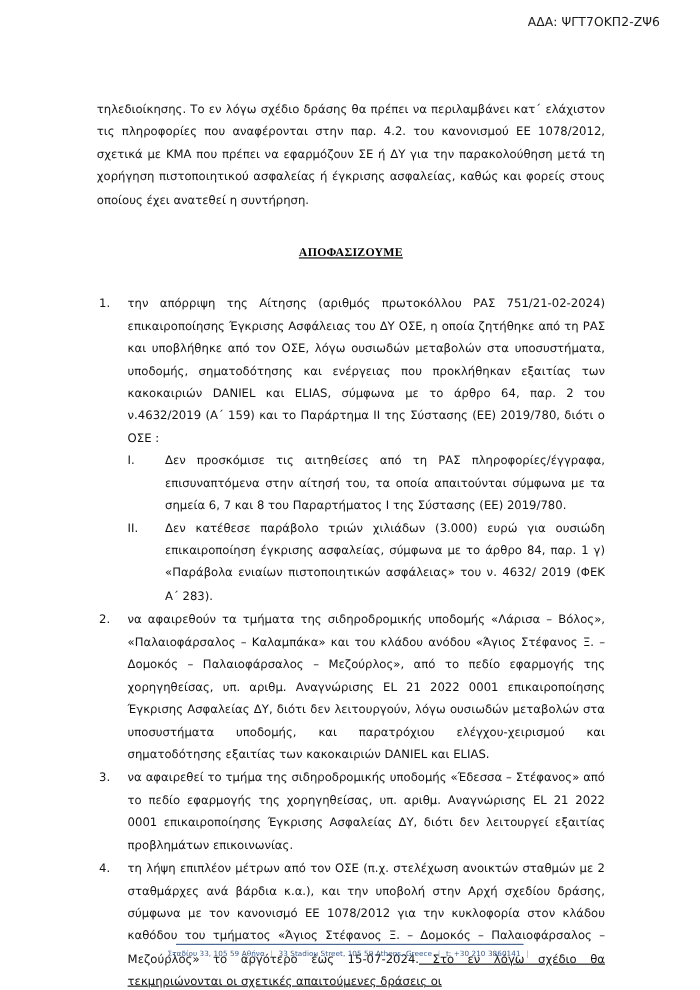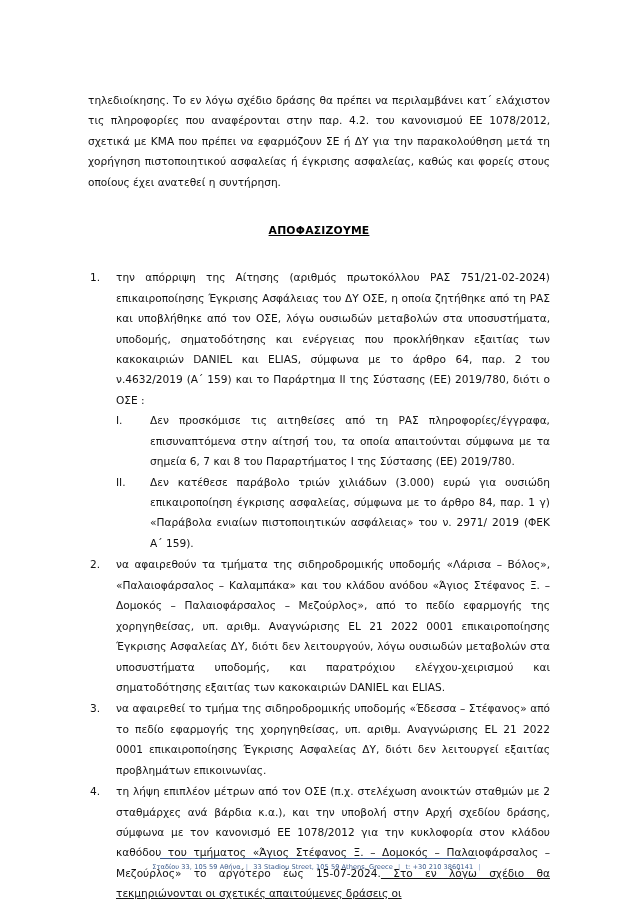--- a/index.html
+++ b/index.html
@@ -60,20 +60,21 @@
 
   
   .decision-heading {
     text-align: center;
     font-weight: bold;
     text-decoration: underline;
     font-size: 10.8px;
     margin-top: 32px;
     margin-bottom: 30px;
     letter-spacing: 0.2px;
+    font-family: Liberation Serif, serif;
   }
 
   
   ol.decisions {
     list-style: none;
     margin: 0;
     padding: 0;
     counter-reset: dec;
   }
   ol.decisions > li {
@@ -138,40 +139,41 @@
   .footer-sep {
     color: #7f9ac2;
     padding: 0 3px;
   }
 </style>
 </head>
 <body>
 
 <div class="page">
 
+  <div class="ada-header">ΑΔΑ: ΨΓΤ7ΟΚΠ2-ΖΨ6</div>
 
   <div class="content">
 
     <p class="para-intro txt">τηλεδιοίκησης. Το εν λόγω σχέδιο δράσης θα πρέπει να περιλαμβάνει κατ΄ ελάχιστον τις πληροφορίες που αναφέρονται στην παρ. 4.2. του κανονισμού ΕΕ 1078/2012, σχετικά με ΚΜΑ που πρέπει να εφαρμόζουν ΣΕ ή ΔΥ για την παρακολούθηση μετά τη χορήγηση πιστοποιητικού ασφαλείας ή έγκρισης ασφαλείας, καθώς και φορείς στους οποίους έχει ανατεθεί η συντήρηση.</p>
 
     <div class="decision-heading">ΑΠΟΦΑΣΙΖΟΥΜΕ</div>
 
     <ol class="decisions">
 
       <li>
         <span class="marker">1.</span>
         <div class="txt">την απόρριψη της Αίτησης (αριθμός πρωτοκόλλου ΡΑΣ 751/21-02-2024) επικαιροποίησης Έγκρισης Ασφάλειας του ΔΥ ΟΣΕ, η οποία ζητήθηκε από τη ΡΑΣ και υποβλήθηκε από τον ΟΣΕ, λόγω ουσιωδών μεταβολών στα υποσυστήματα, υποδομής, σηματοδότησης και ενέργειας που προκλήθηκαν εξαιτίας των κακοκαιριών DANIEL και ELIAS, σύμφωνα με το άρθρο 64, παρ. 2 του ν.4632/2019 (Α΄ 159) και το Παράρτημα ΙΙ της Σύστασης (ΕΕ) 2019/780, διότι ο ΟΣΕ :</div>
         <ol class="subitems">
           <li>
             <span class="marker">I.</span>
             <div class="txt">Δεν προσκόμισε τις αιτηθείσες από τη ΡΑΣ πληροφορίες/έγγραφα, επισυναπτόμενα στην αίτησή του, τα οποία απαιτούνται σύμφωνα με τα σημεία 6, 7 και 8 του Παραρτήματος Ι της Σύστασης (ΕΕ) 2019/780.</div>
           </li>
           <li>
             <span class="marker">II.</span>
-            <div class="txt">Δεν κατέθεσε παράβολο τριών χιλιάδων (3.000) ευρώ για ουσιώδη επικαιροποίηση έγκρισης ασφαλείας, σύμφωνα με το άρθρο 84, παρ. 1 γ) «Παράβολα ενιαίων πιστοποιητικών ασφάλειας» του ν. 2971/ 2019 (ΦΕΚ Α΄ 159).</div>
+            <div class="txt">Δεν κατέθεσε παράβολο τριών χιλιάδων (3.000) ευρώ για ουσιώδη επικαιροποίηση έγκρισης ασφαλείας, σύμφωνα με το άρθρο 84, παρ. 1 γ) «Παράβολα ενιαίων πιστοποιητικών ασφάλειας» του ν. 4632/ 2019 (ΦΕΚ Α΄ 283).</div>
           </li>
         </ol>
       </li>
 
       <li>
         <span class="marker">2.</span>
         <div class="txt">να αφαιρεθούν τα τμήματα της σιδηροδρομικής υποδομής <b>«Λάρισα – Βόλος»</b>, <b>«Παλαιοφάρσαλος – Καλαμπάκα»</b> και του κλάδου ανόδου <b>«Άγιος Στέφανος Ξ. – Δομοκός – Παλαιοφάρσαλος – Μεζούρλος»</b>, από το πεδίο εφαρμογής της χορηγηθείσας, υπ. αριθμ. Αναγνώρισης EL 21 2022 0001 επικαιροποίησης Έγκρισης Ασφαλείας ΔΥ, διότι δεν λειτουργούν, λόγω ουσιωδών μεταβολών στα υποσυστήματα υποδομής, και παρατρόχιου ελέγχου-χειρισμού και σηματοδότησης εξαιτίας των κακοκαιριών DANIEL και ELIAS.</div>
       </li>
 
       <li>

